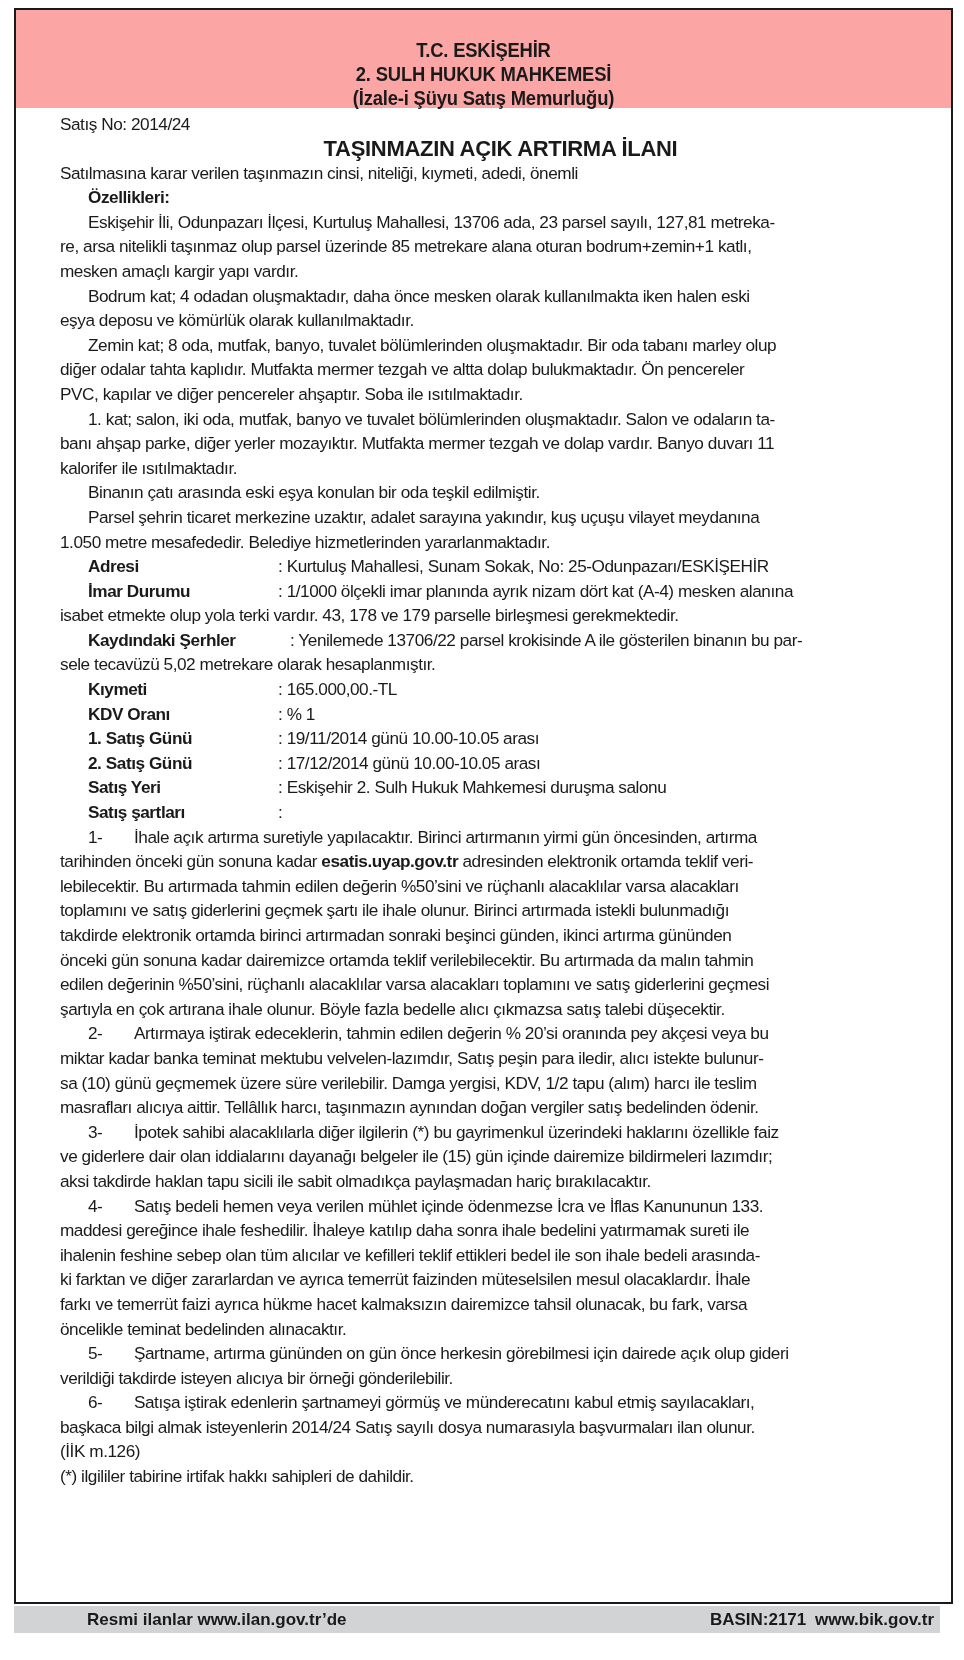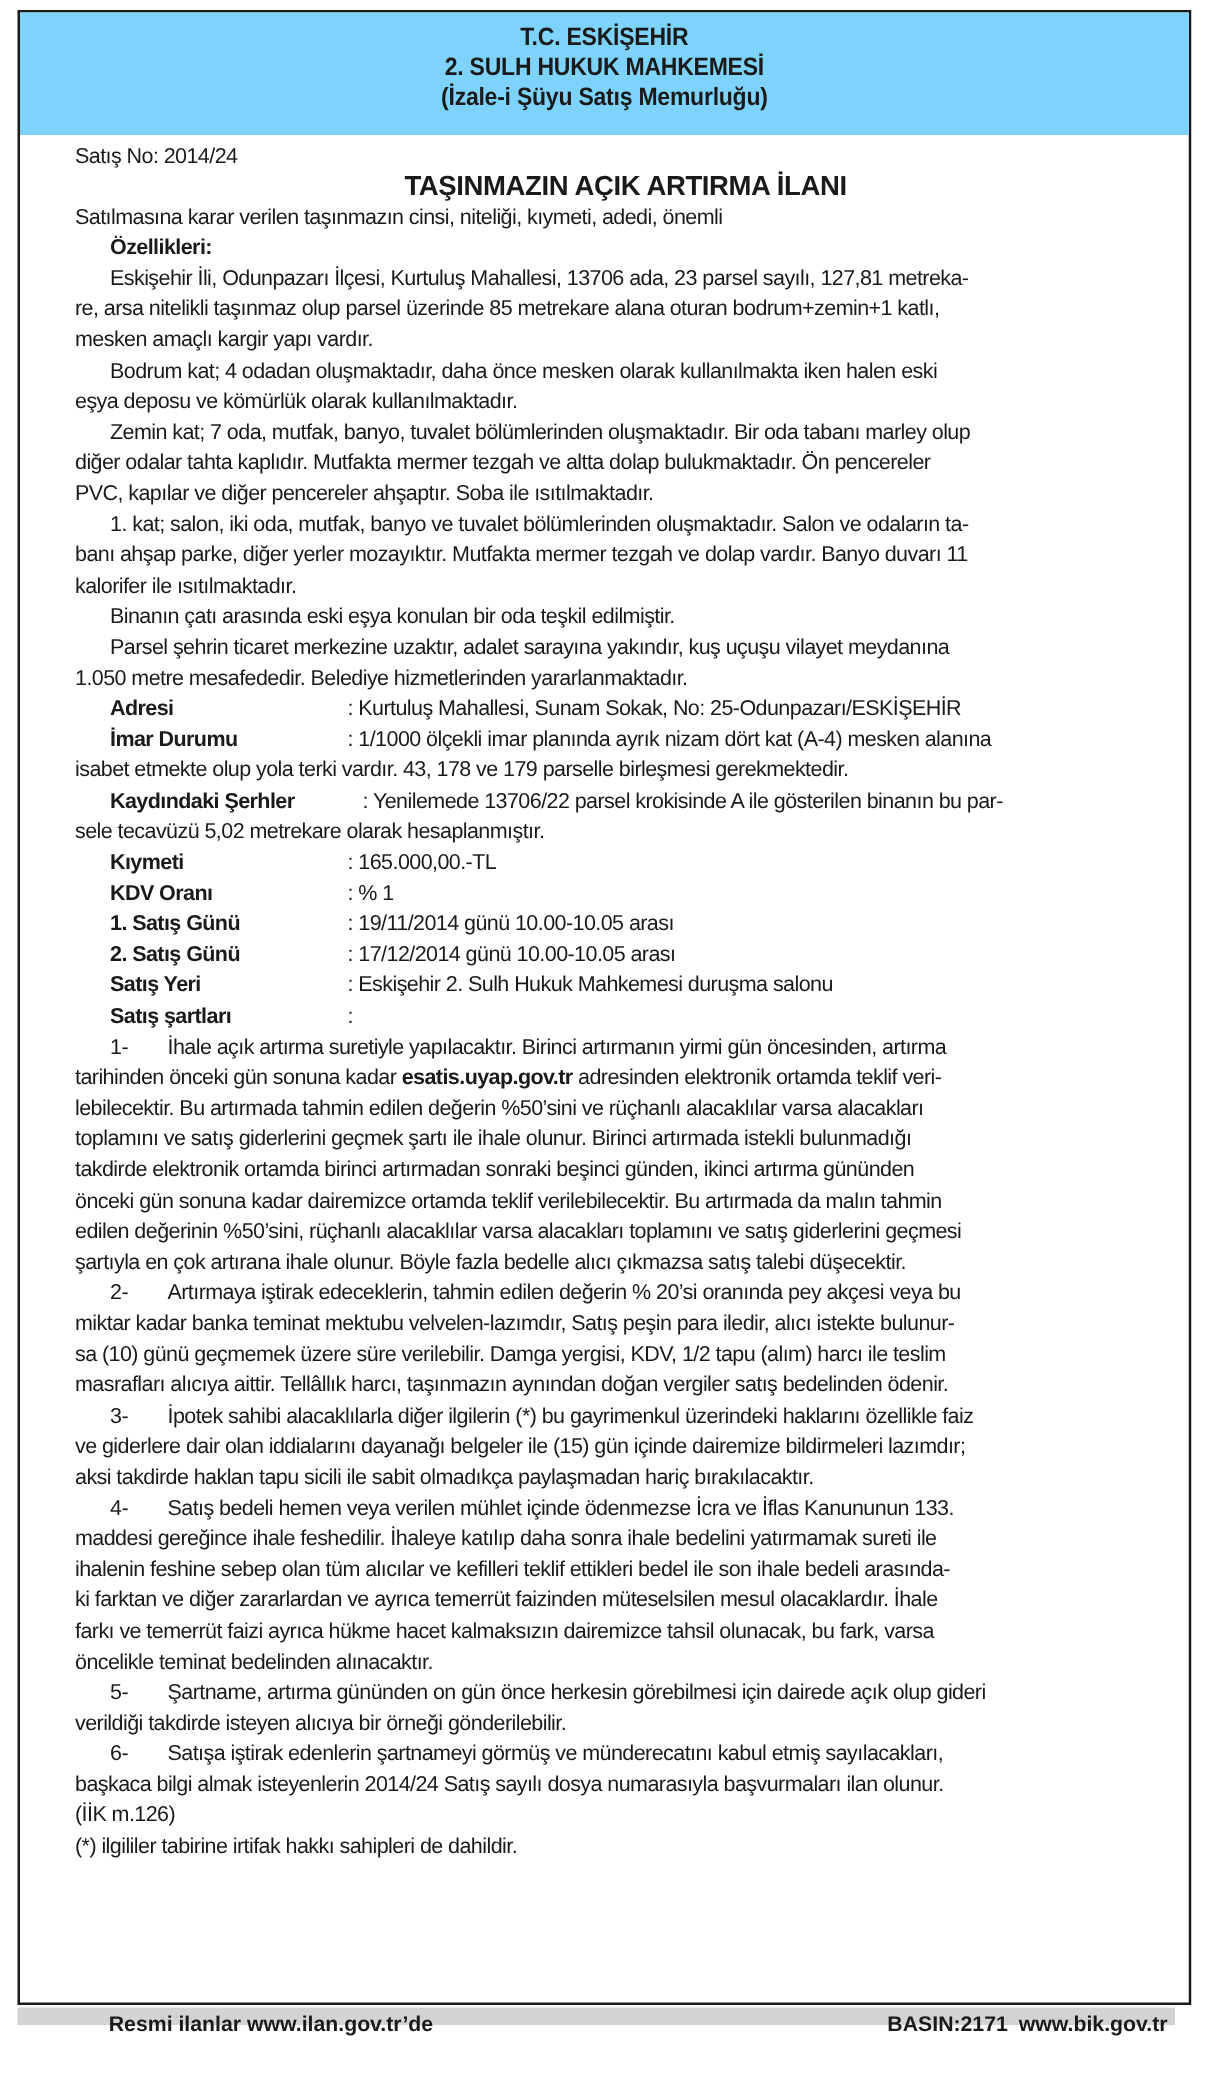--- a/index.html
+++ b/index.html
@@ -1,37 +1,37 @@
 <!DOCTYPE html>
 <html><head>
 <meta charset="utf-8">
 <style>
   html, body { margin:0; padding:0; background:#ffffff; }
   body { width:964px; height:1660px; position:relative; overflow:hidden;
          font-family:"Liberation Sans", sans-serif; color:#1a1a1a; }
   #notice { position:absolute; left:14px; top:8px; width:939px; height:1596px;
             border:2px solid #1a1a1a; box-sizing:border-box; }
-  #header { background:#7dd3fc; height:98px; text-align:center; box-sizing:border-box;
-            padding-top:8px; }
+  #header { background:#fca5a5; height:98px; text-align:center; box-sizing:border-box;
+            padding-top:28px; }
   #header .h { font-weight:bold; font-size:20px; line-height:24px; letter-spacing:-0.2px;
                transform:scaleX(0.92); }
   #content { padding:4px 10px 0 10px; font-size:17.2px; line-height:24.6px;
              letter-spacing:-0.45px;margin-left:34px; }
   .line { white-space:nowrap; }
   .ind { padding-left:28px; }
   .bold { font-weight:bold; }
   #ad-title { text-align:center; font-weight:bold; font-size:22px; line-height:24px;
               letter-spacing:-0.3px; }
   .kv { display:flex; white-space:nowrap; }
   .kv .k { font-weight:bold; width:190px; padding-left:28px; flex:none; }
   .kv .k.wide { width:202px; }
   .kv .v { flex:none; }
   .num { display:inline-block; width:46px; }
   .link { font-weight:bold; }
-  #footer { position:absolute; left:14px; top:1606px; width:926px; height:14px;
+  #footer { position:absolute; left:14px; top:1606px; width:926px; height:27px;
             background:#d2d3d5; font-weight:bold; font-size:17px; line-height:27px; }
   #footer .left { position:absolute; left:73px; top:0; }
   #footer .right { position:absolute; right:6px; top:0; word-spacing:4px; }
 </style>
 </head>
 <body>
 
 <div id="notice">
   <div id="header">
     <div class="h">T.C. ESKİŞEHİR</div>
@@ -44,21 +44,21 @@
     <div id="ad-title">TAŞINMAZIN AÇIK ARTIRMA İLANI</div>
     <div class="line">Satılmasına karar verilen taşınmazın cinsi, niteliği, kıymeti, adedi, önemli</div>
     <div class="line ind bold">Özellikleri:</div>
 
     <div id="desc">
         <div class="line ind">Eskişehir İli, Odunpazarı İlçesi, Kurtuluş Mahallesi, 13706 ada, 23 parsel sayılı, 127,81 metreka-</div>
         <div class="line">re, arsa nitelikli taşınmaz olup parsel üzerinde 85 metrekare alana oturan bodrum+zemin+1 katlı,</div>
         <div class="line">mesken amaçlı kargir yapı vardır.</div>
         <div class="line ind">Bodrum kat; 4 odadan oluşmaktadır, daha önce mesken olarak kullanılmakta iken halen eski</div>
         <div class="line">eşya deposu ve kömürlük olarak kullanılmaktadır.</div>
-        <div class="line ind">Zemin kat; 7 oda, mutfak, banyo, tuvalet bölümlerinden oluşmaktadır. Bir oda tabanı marley olup</div>
+        <div class="line ind">Zemin kat; 8 oda, mutfak, banyo, tuvalet bölümlerinden oluşmaktadır. Bir oda tabanı marley olup</div>
         <div class="line">diğer odalar tahta kaplıdır. Mutfakta mermer tezgah ve altta dolap bulukmaktadır. Ön pencereler</div>
         <div class="line">PVC, kapılar ve diğer pencereler ahşaptır. Soba ile ısıtılmaktadır.</div>
         <div class="line ind">1. kat; salon, iki oda, mutfak, banyo ve tuvalet bölümlerinden oluşmaktadır. Salon ve odaların ta-</div>
         <div class="line">banı ahşap parke, diğer yerler mozayıktır. Mutfakta mermer tezgah ve dolap vardır. Banyo duvarı 11</div>
         <div class="line">kalorifer ile ısıtılmaktadır.</div>
         <div class="line ind">Binanın çatı arasında eski eşya konulan bir oda teşkil edilmiştir.</div>
         <div class="line ind">Parsel şehrin ticaret merkezine uzaktır, adalet sarayına yakındır, kuş uçuşu vilayet meydanına</div>
         <div class="line">1.050 metre mesafededir. Belediye hizmetlerinden yararlanmaktadır.</div>
       </div>
 

